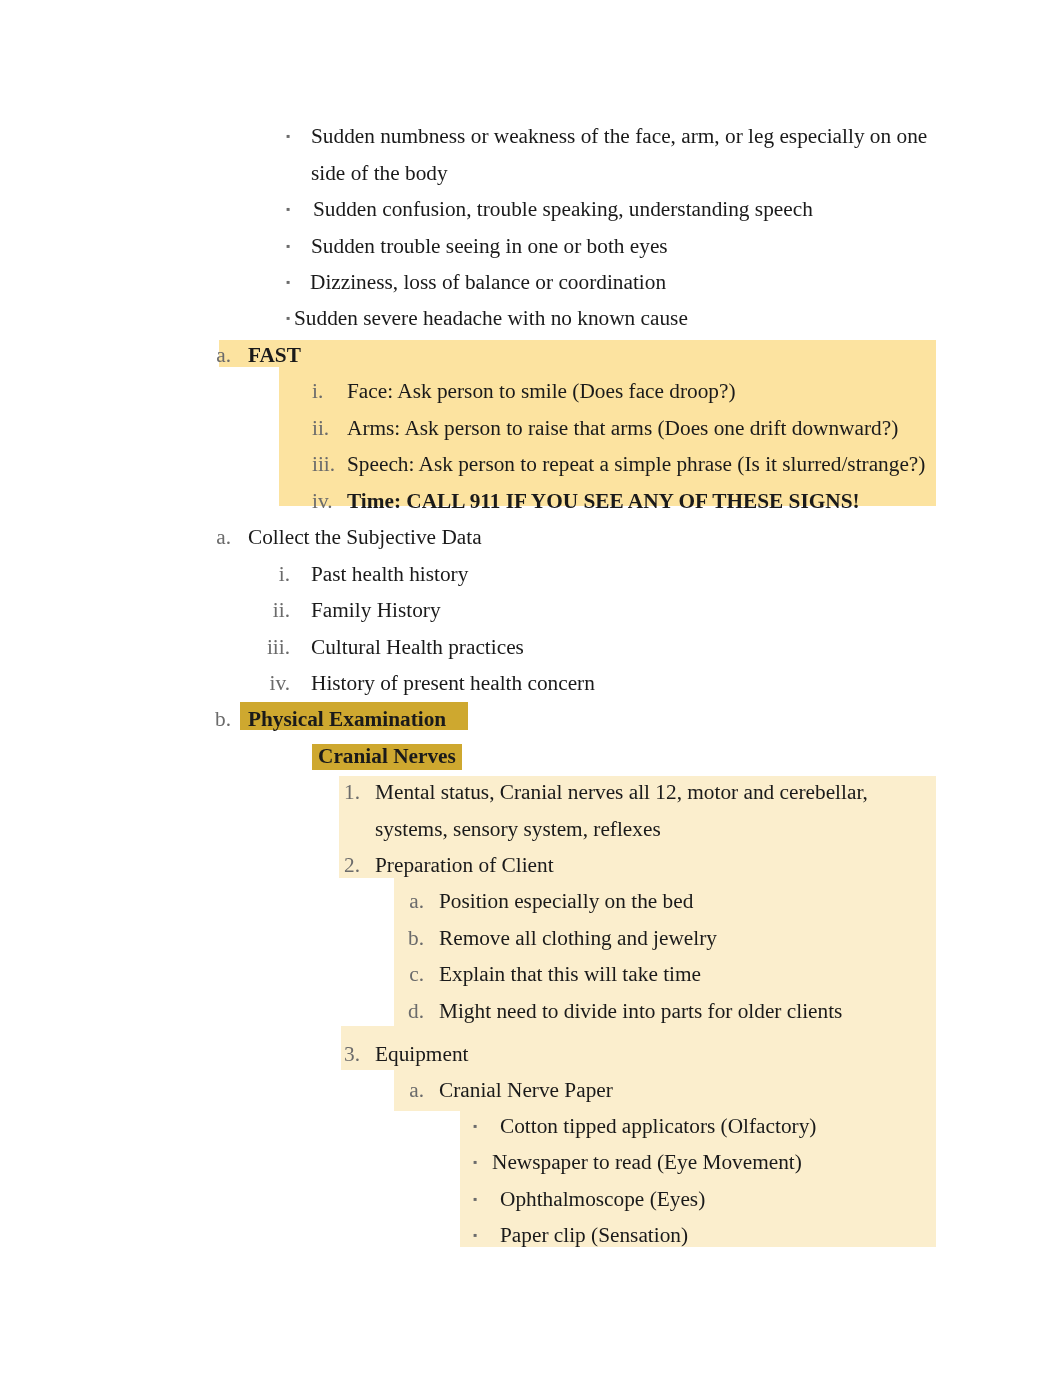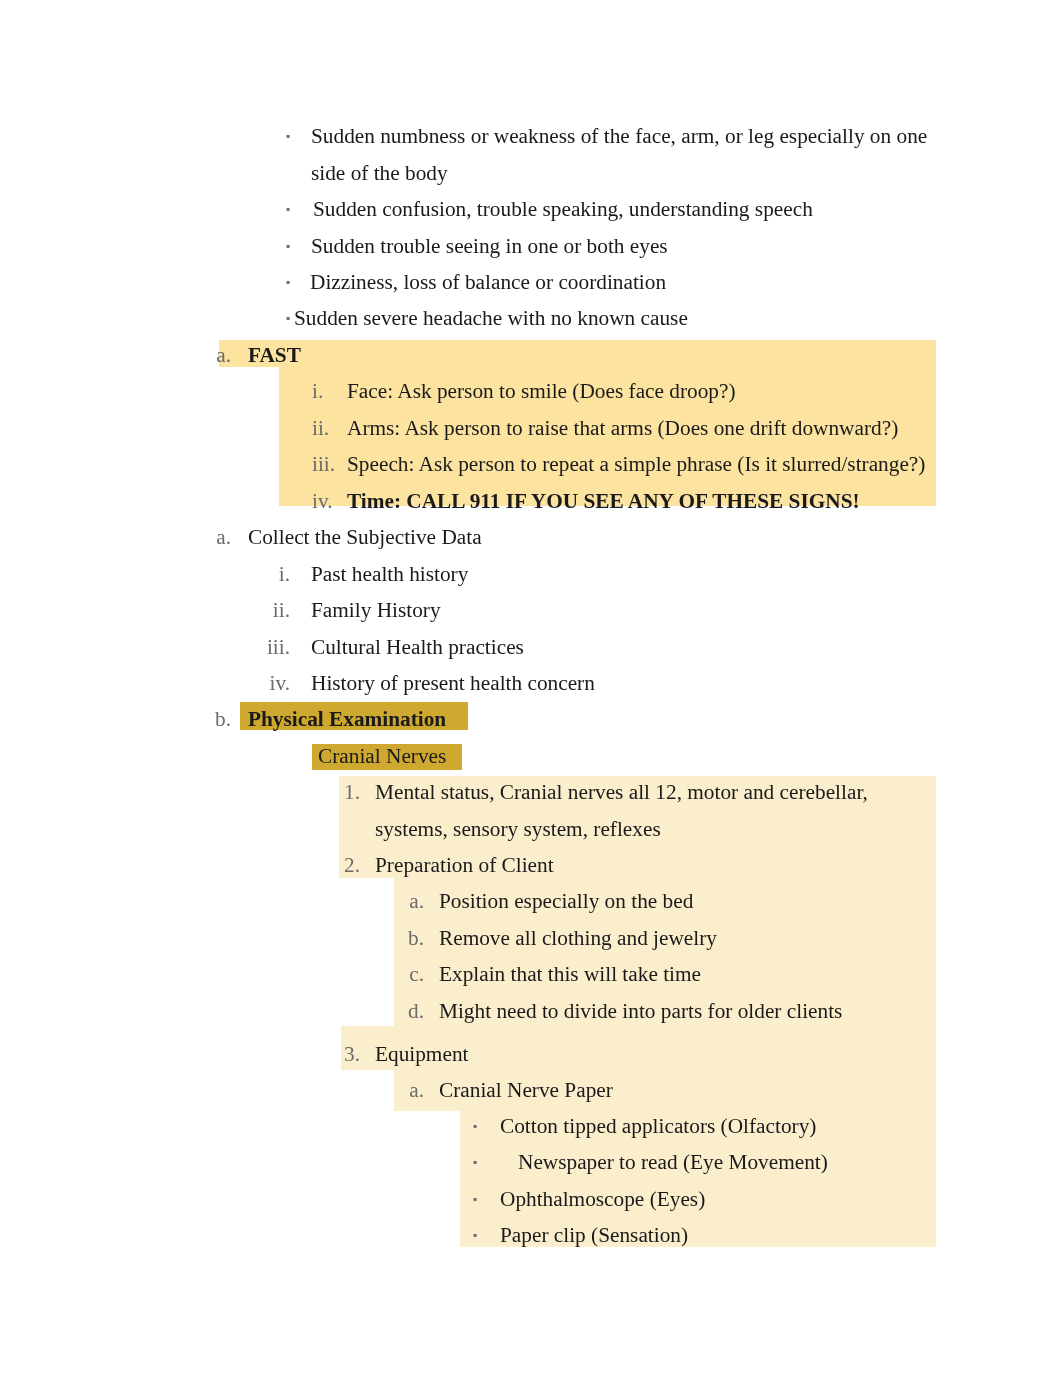--- a/index.html
+++ b/index.html
@@ -96,21 +96,21 @@
   <div class="row" style="top:671px">
     <span class="mk" style="left: 260px; width: 30px; color: rgb(107, 107, 107);">iv.</span>
     <span class="tx" style="left:311px">History of present health concern</span>
   </div>
   <div class="row" style="top:707px">
     <span class="mk" style="left: 201px; width: 30px; color: rgb(107, 107, 107);">b.</span>
     <span class="tx" style="left:248px;font-weight:700">Physical Examination</span>
   </div>
   <div class="row" style="top:744px">
     <span class="mk" style="left: 270px; width: 30px; color: rgb(107, 107, 107);"></span>
-    <span class="tx" style="left:318px;font-weight:400">Cranial Nerves</span>
+    <span class="tx" style="left:318px;font-weight:700">Cranial Nerves</span>
   </div>
   <div class="row" style="top:780px">
     <span class="mk" style="left: 330px; width: 30px; color: rgb(107, 107, 107);">1.</span>
     <span class="tx" style="left:375px">Mental status, Cranial nerves all 12, motor and cerebellar,</span>
   </div>
   <div class="row" style="top:817px">
     <span class="tx" style="left:375px">systems, sensory system, reflexes</span>
   </div>
   <div class="row" style="top:853px">
     <span class="mk" style="left: 330px; width: 30px; color: rgb(107, 107, 107);">2.</span>
@@ -139,21 +139,21 @@
   <div class="row" style="top:1078px">
     <span class="mk" style="left: 394px; width: 30px; color: rgb(107, 107, 107);">a.</span>
     <span class="tx" style="left:439px">Cranial Nerve Paper</span>
   </div>
   <div class="row" style="top:1114px">
     <span class="mk sq" style="left: 447px; width: 30px; color: rgb(107, 107, 107);">▪</span>
     <span class="tx" style="left:500px">Cotton tipped applicators (Olfactory)</span>
   </div>
   <div class="row" style="top:1150px">
     <span class="mk sq" style="left: 447px; width: 30px; color: rgb(107, 107, 107);">▪</span>
-    <span class="tx" style="left:518px">Newspaper to read (Eye Movement)</span>
+    <span class="tx" style="left:492px">Newspaper to read (Eye Movement)</span>
   </div>
   <div class="row" style="top:1187px">
     <span class="mk sq" style="left: 447px; width: 30px; color: rgb(107, 107, 107);">▪</span>
     <span class="tx" style="left:500px">Ophthalmoscope (Eyes)</span>
   </div>
   <div class="row" style="top:1223px">
     <span class="mk sq" style="left: 447px; width: 30px; color: rgb(107, 107, 107);">▪</span>
     <span class="tx" style="left:500px">Paper clip (Sensation)</span>
   </div>
 </div>

